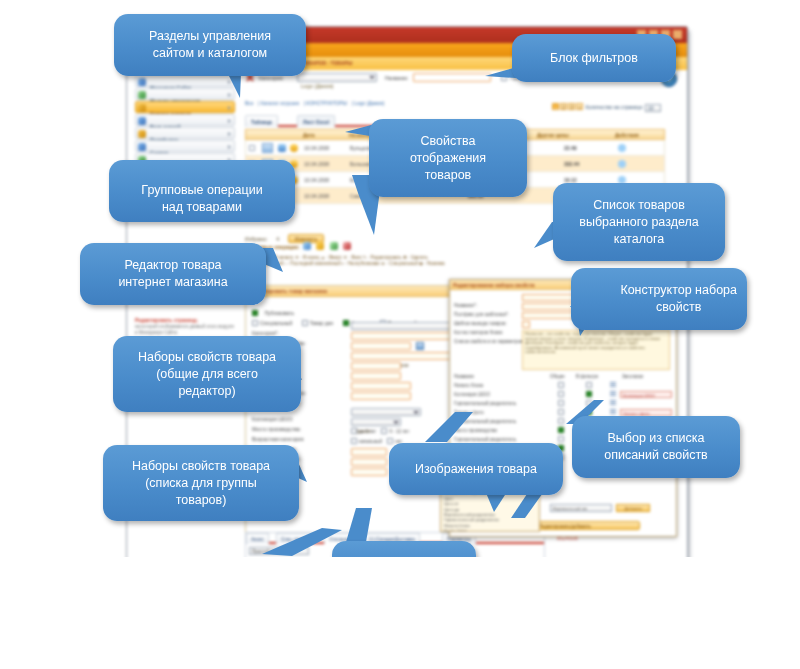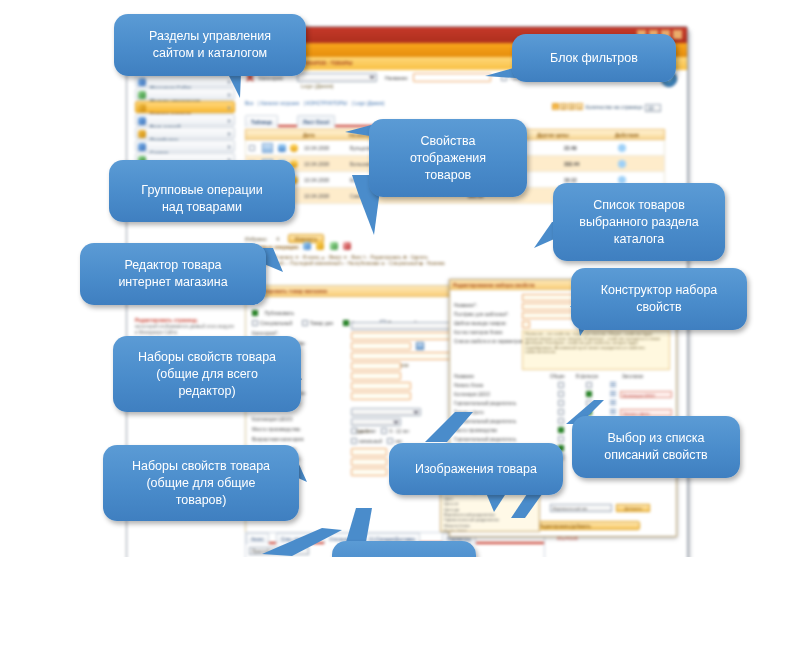--- a/index.html
+++ b/index.html
@@ -691,21 +691,21 @@
       </div>
   </div>
 
   <div class="callout" style="left:80px;top:243px;width:166px;height:50px;">
     <div>
         <span>Редактор товара</span>
         <span>интернет магазина</span>
       </div>
   </div>
 
-  <div class="callout" style="left:571px;top:268px;width:156px;height:50px;">
+  <div class="callout" style="left:571px;top:268px;width:156px;height:50px;justify-content:flex-end;">
     <div>
         <span>Конструктор набора</span>
         <span>свойств</span>
       </div>
   </div>
 
   <div class="callout" style="left:113px;top:336px;width:168px;height:64px;">
     <div>
         <span>Наборы свойств товара</span>
         <span>(общие для всего</span>
@@ -716,21 +716,21 @@
   <div class="callout" style="left:572px;top:416px;width:148px;height:50px;">
     <div>
         <span>Выбор из списка</span>
         <span>описаний свойств</span>
       </div>
   </div>
 
   <div class="callout" style="left:103px;top:445px;width:176px;height:64px;">
     <div>
         <span>Наборы свойств товара</span>
-        <span>(общие для общие</span>
+        <span>(списка для группы</span>
         <span>товаров)</span>
       </div>
   </div>
 
   <div class="callout" style="left:389px;top:443px;width:154px;height:40px;">
     <div>
         <span>Изображения товара</span>
       </div>
   </div>
 

